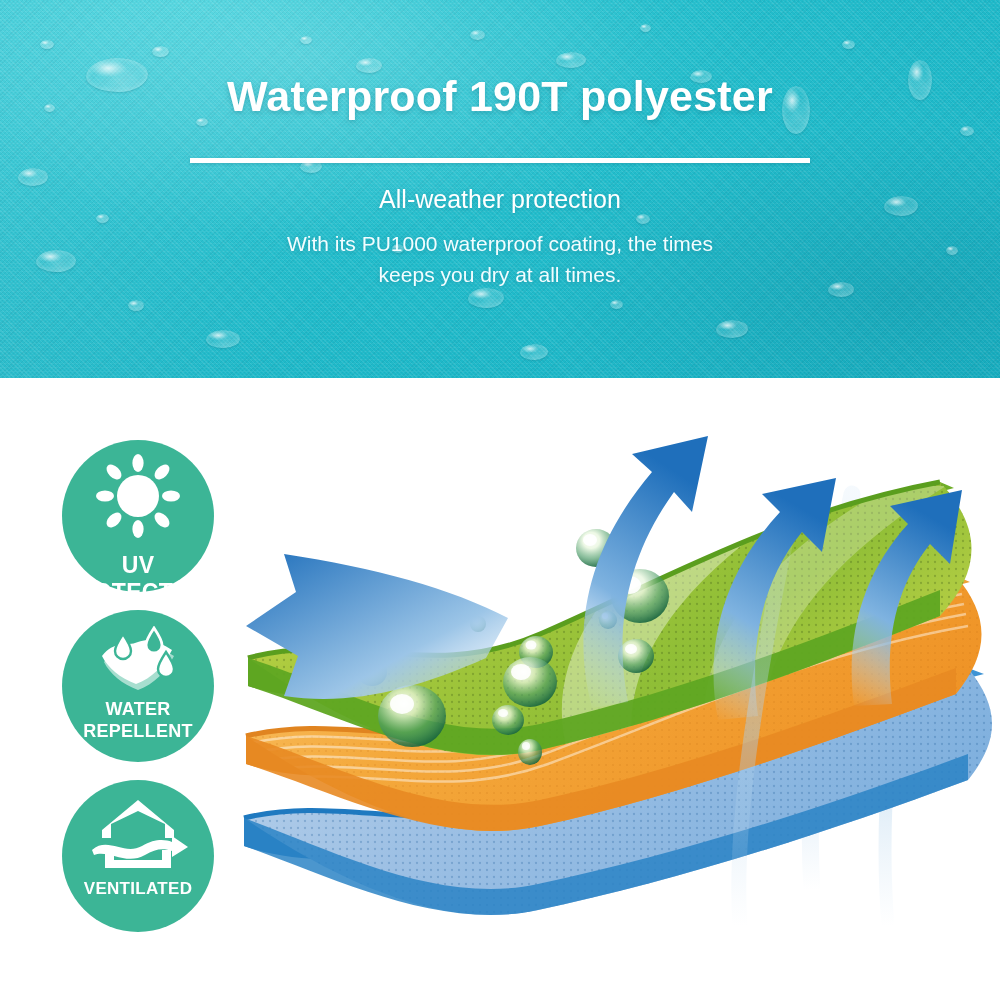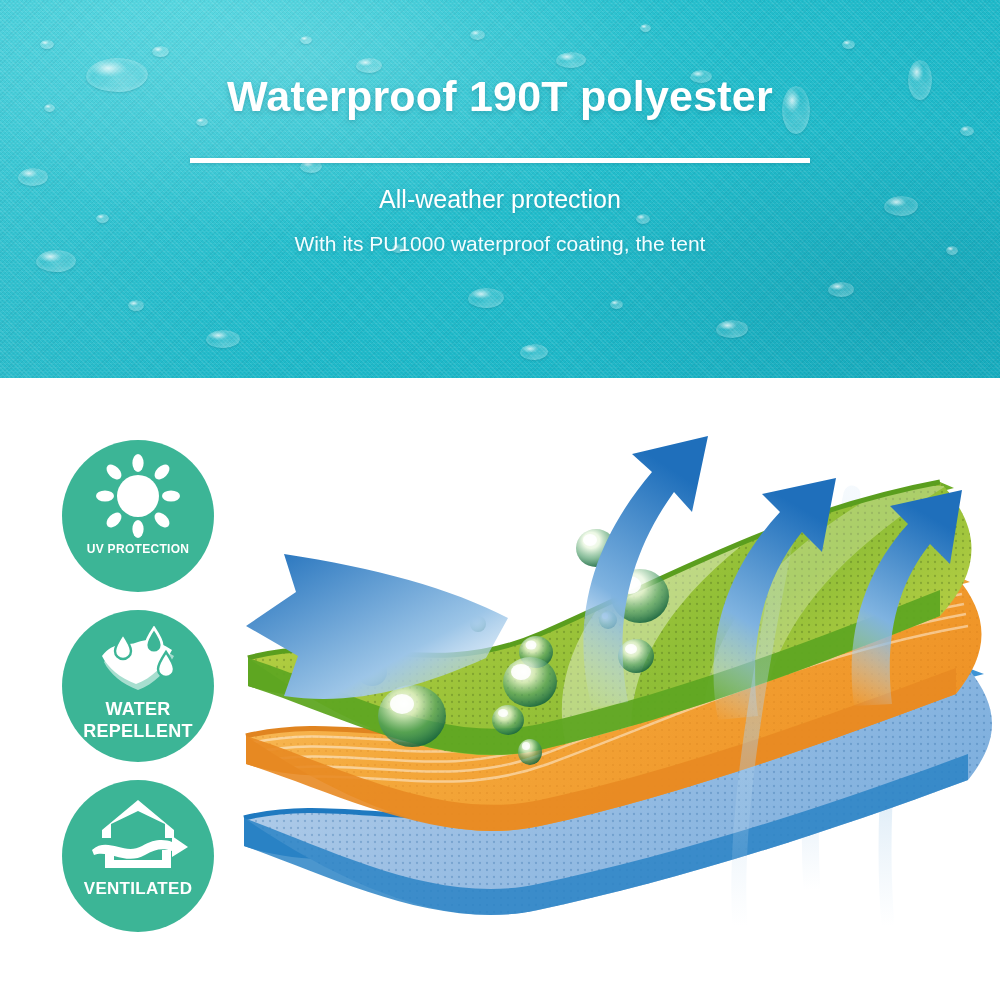--- a/index.html
+++ b/index.html
@@ -66,21 +66,21 @@
   .badges{position:absolute;left:62px;top:440px;width:152px;}
   .badge{
     position:relative;width:152px;height:152px;border-radius:50%;
     background:#3cb596;margin-bottom:18px;
   }
   .badge .glyph{position:absolute;left:0;top:14px;width:152px;height:84px;}
   .badge .cap{
     position:absolute;left:-14px;width:180px;text-align:center;color:#ffffff;
     font-weight:bold;letter-spacing:.3px;
   }
-  .badge.one .cap{top:102px;font-size:12px;text-align:center;}
+  .badge.one .cap{top:112px;font-size:23px;text-align:center;}
   .badge.two .cap{top:99px;font-size:17px;}
   .badge.three .cap{top:88px;font-size:18px;line-height:22px;}
   .badge.three .glyph{top:16px;height:70px;}
 
   
   .illus{position:absolute;left:240px;top:420px;width:760px;height:540px;}
   .illus svg{display:block;width:760px;height:540px;}
 </style>
 </head>
 <body>
@@ -119,21 +119,22 @@
     <div class="bead" style="left:392px;top:244px;width:12px;height:9px;"></div>
     <div class="bead flat" style="left:300px;top:160px;width:22px;height:13px;"></div>
     <div class="bead" style="left:636px;top:214px;width:14px;height:10px;"></div>
     <div class="bead flat" style="left:520px;top:344px;width:28px;height:16px;"></div>
     <div class="bead" style="left:196px;top:118px;width:12px;height:8px;"></div>
 
     <div class="banner-title">Waterproof 190T polyester</div>
     <div class="rule"></div>
     <div class="banner-sub">All-weather protection</div>
     <div class="banner-body">
-      <span>With its PU1000 waterproof coating, the tent</span>
+      <span>With its PU1000 waterproof coating, the times</span>
+      <span>keeps you dry at all times.</span>
     </div>
   </div>
 
   <div class="badges">
 
     <div class="badge one">
       <div class="glyph">
         <svg viewBox="0 0 152 84" width="152" height="84" aria-hidden="true">
           <circle cx="76" cy="42" r="21" fill="#ffffff"></circle>
           <g fill="#ffffff">

